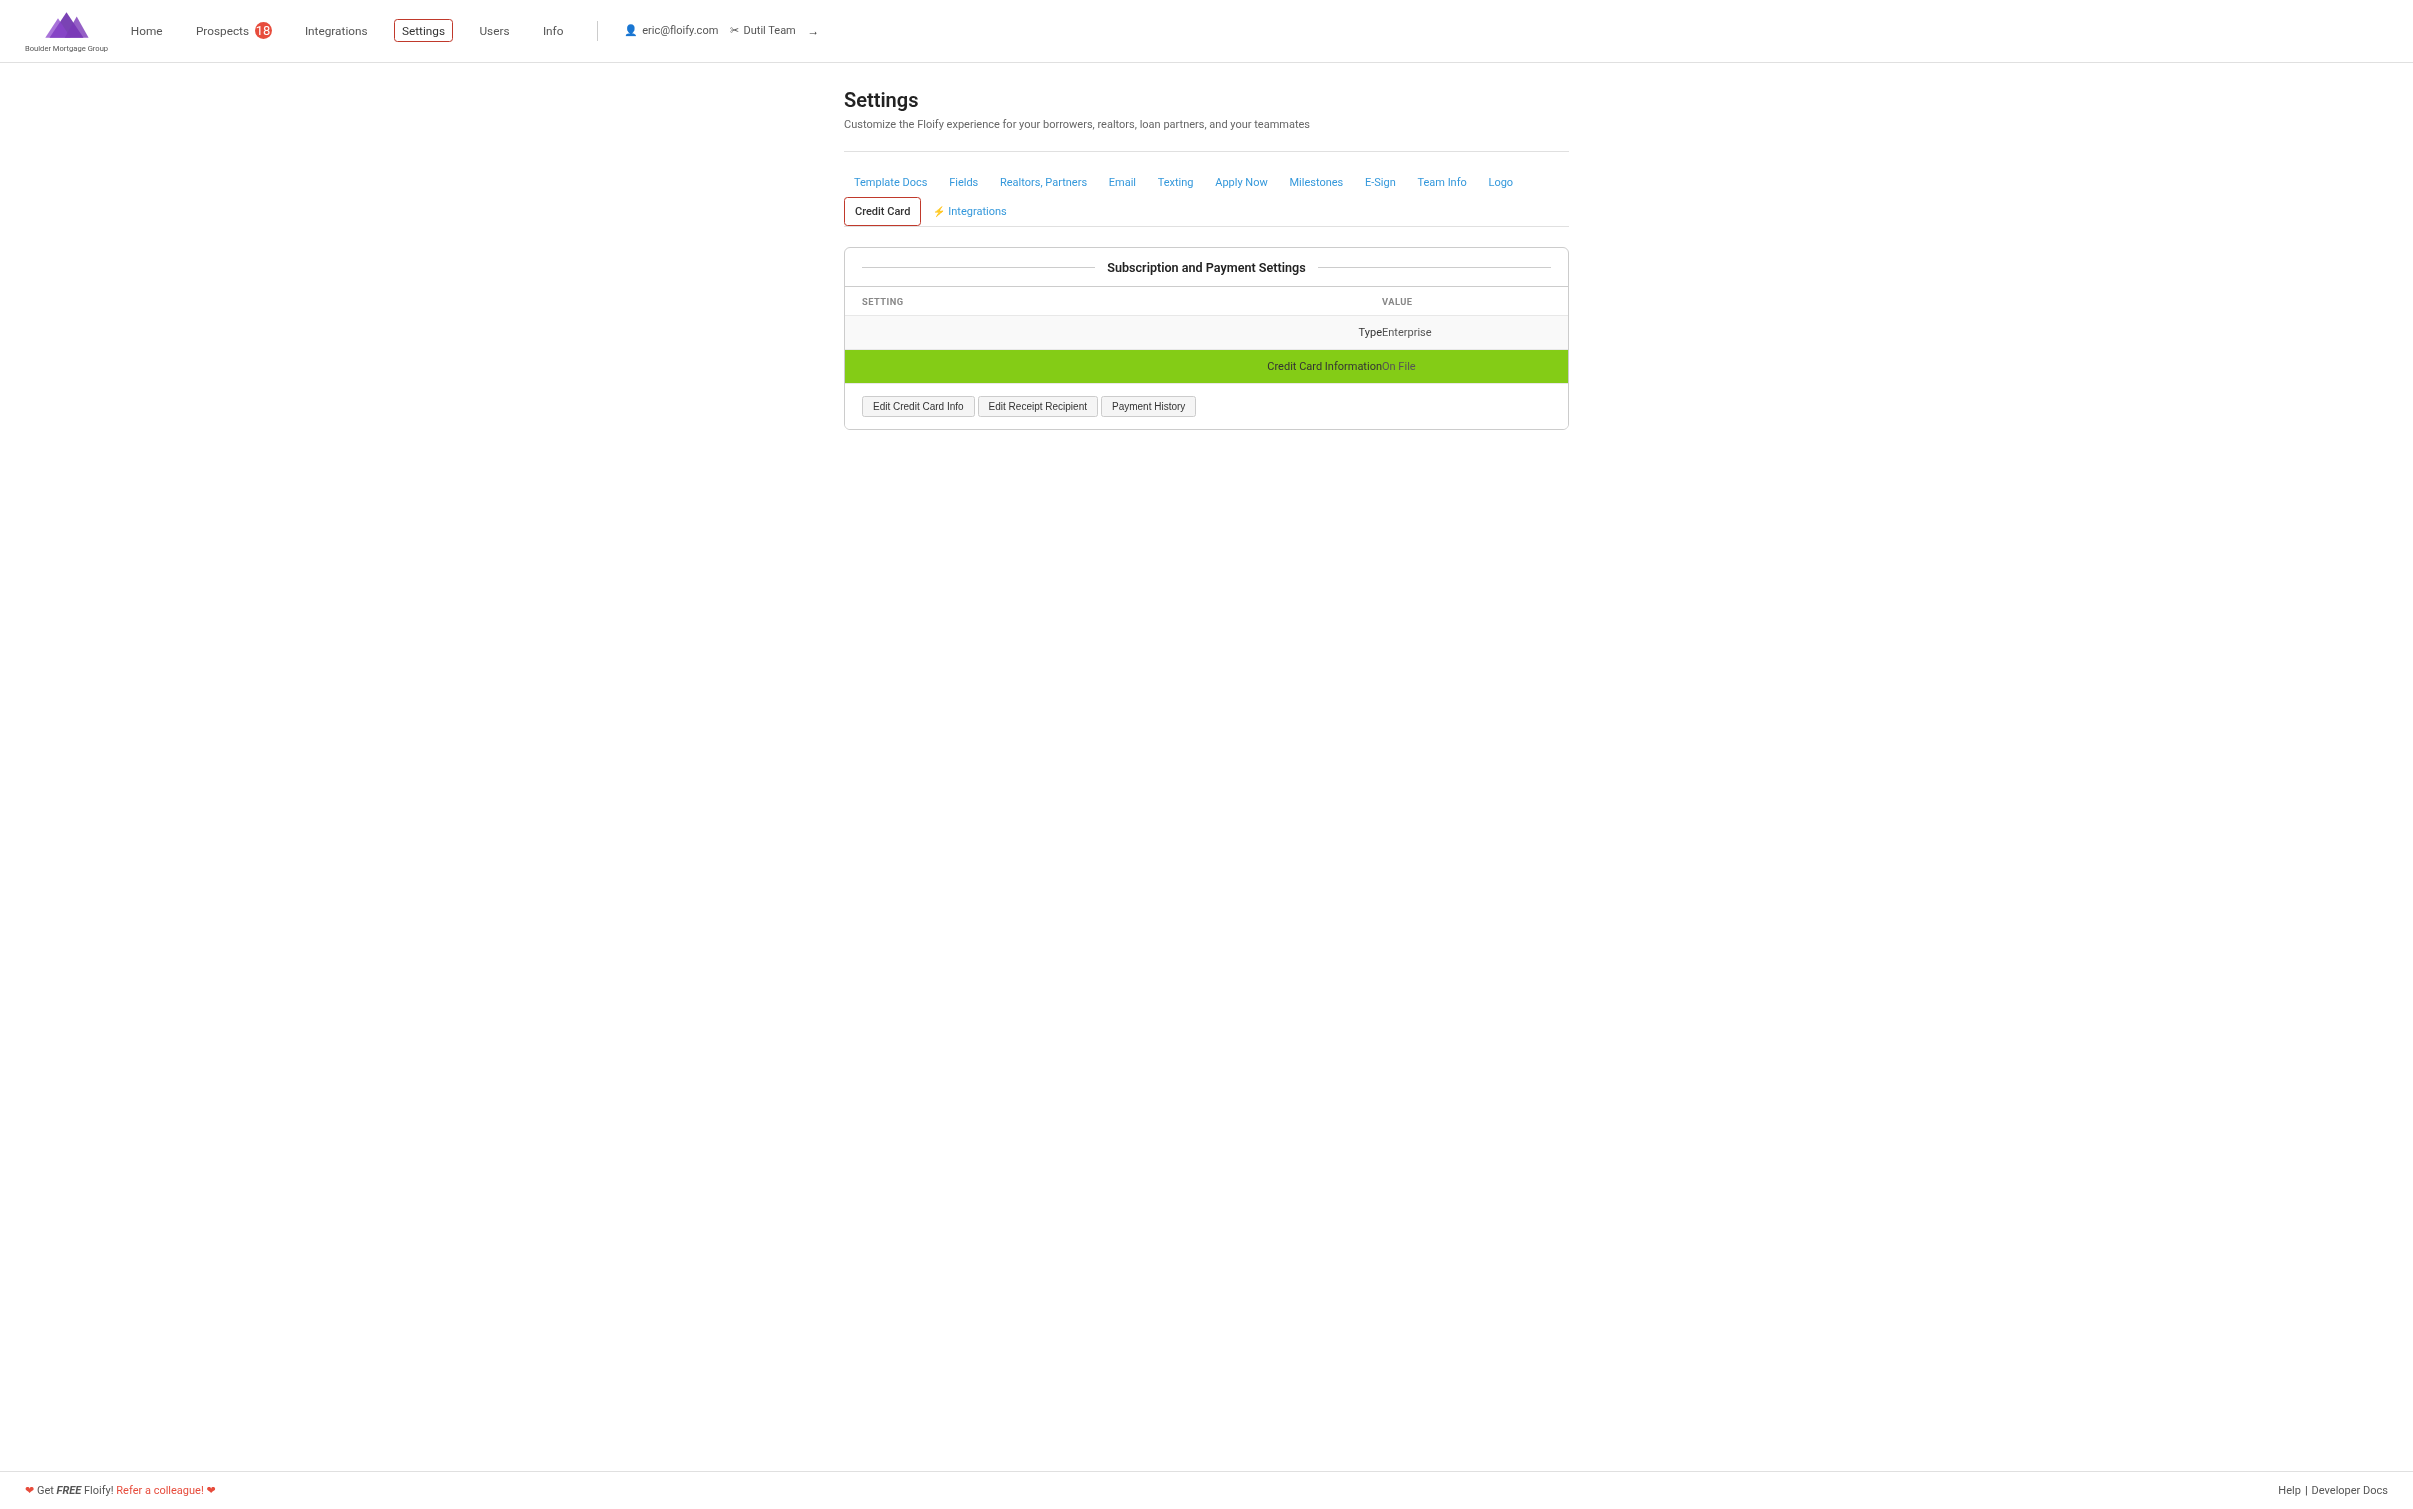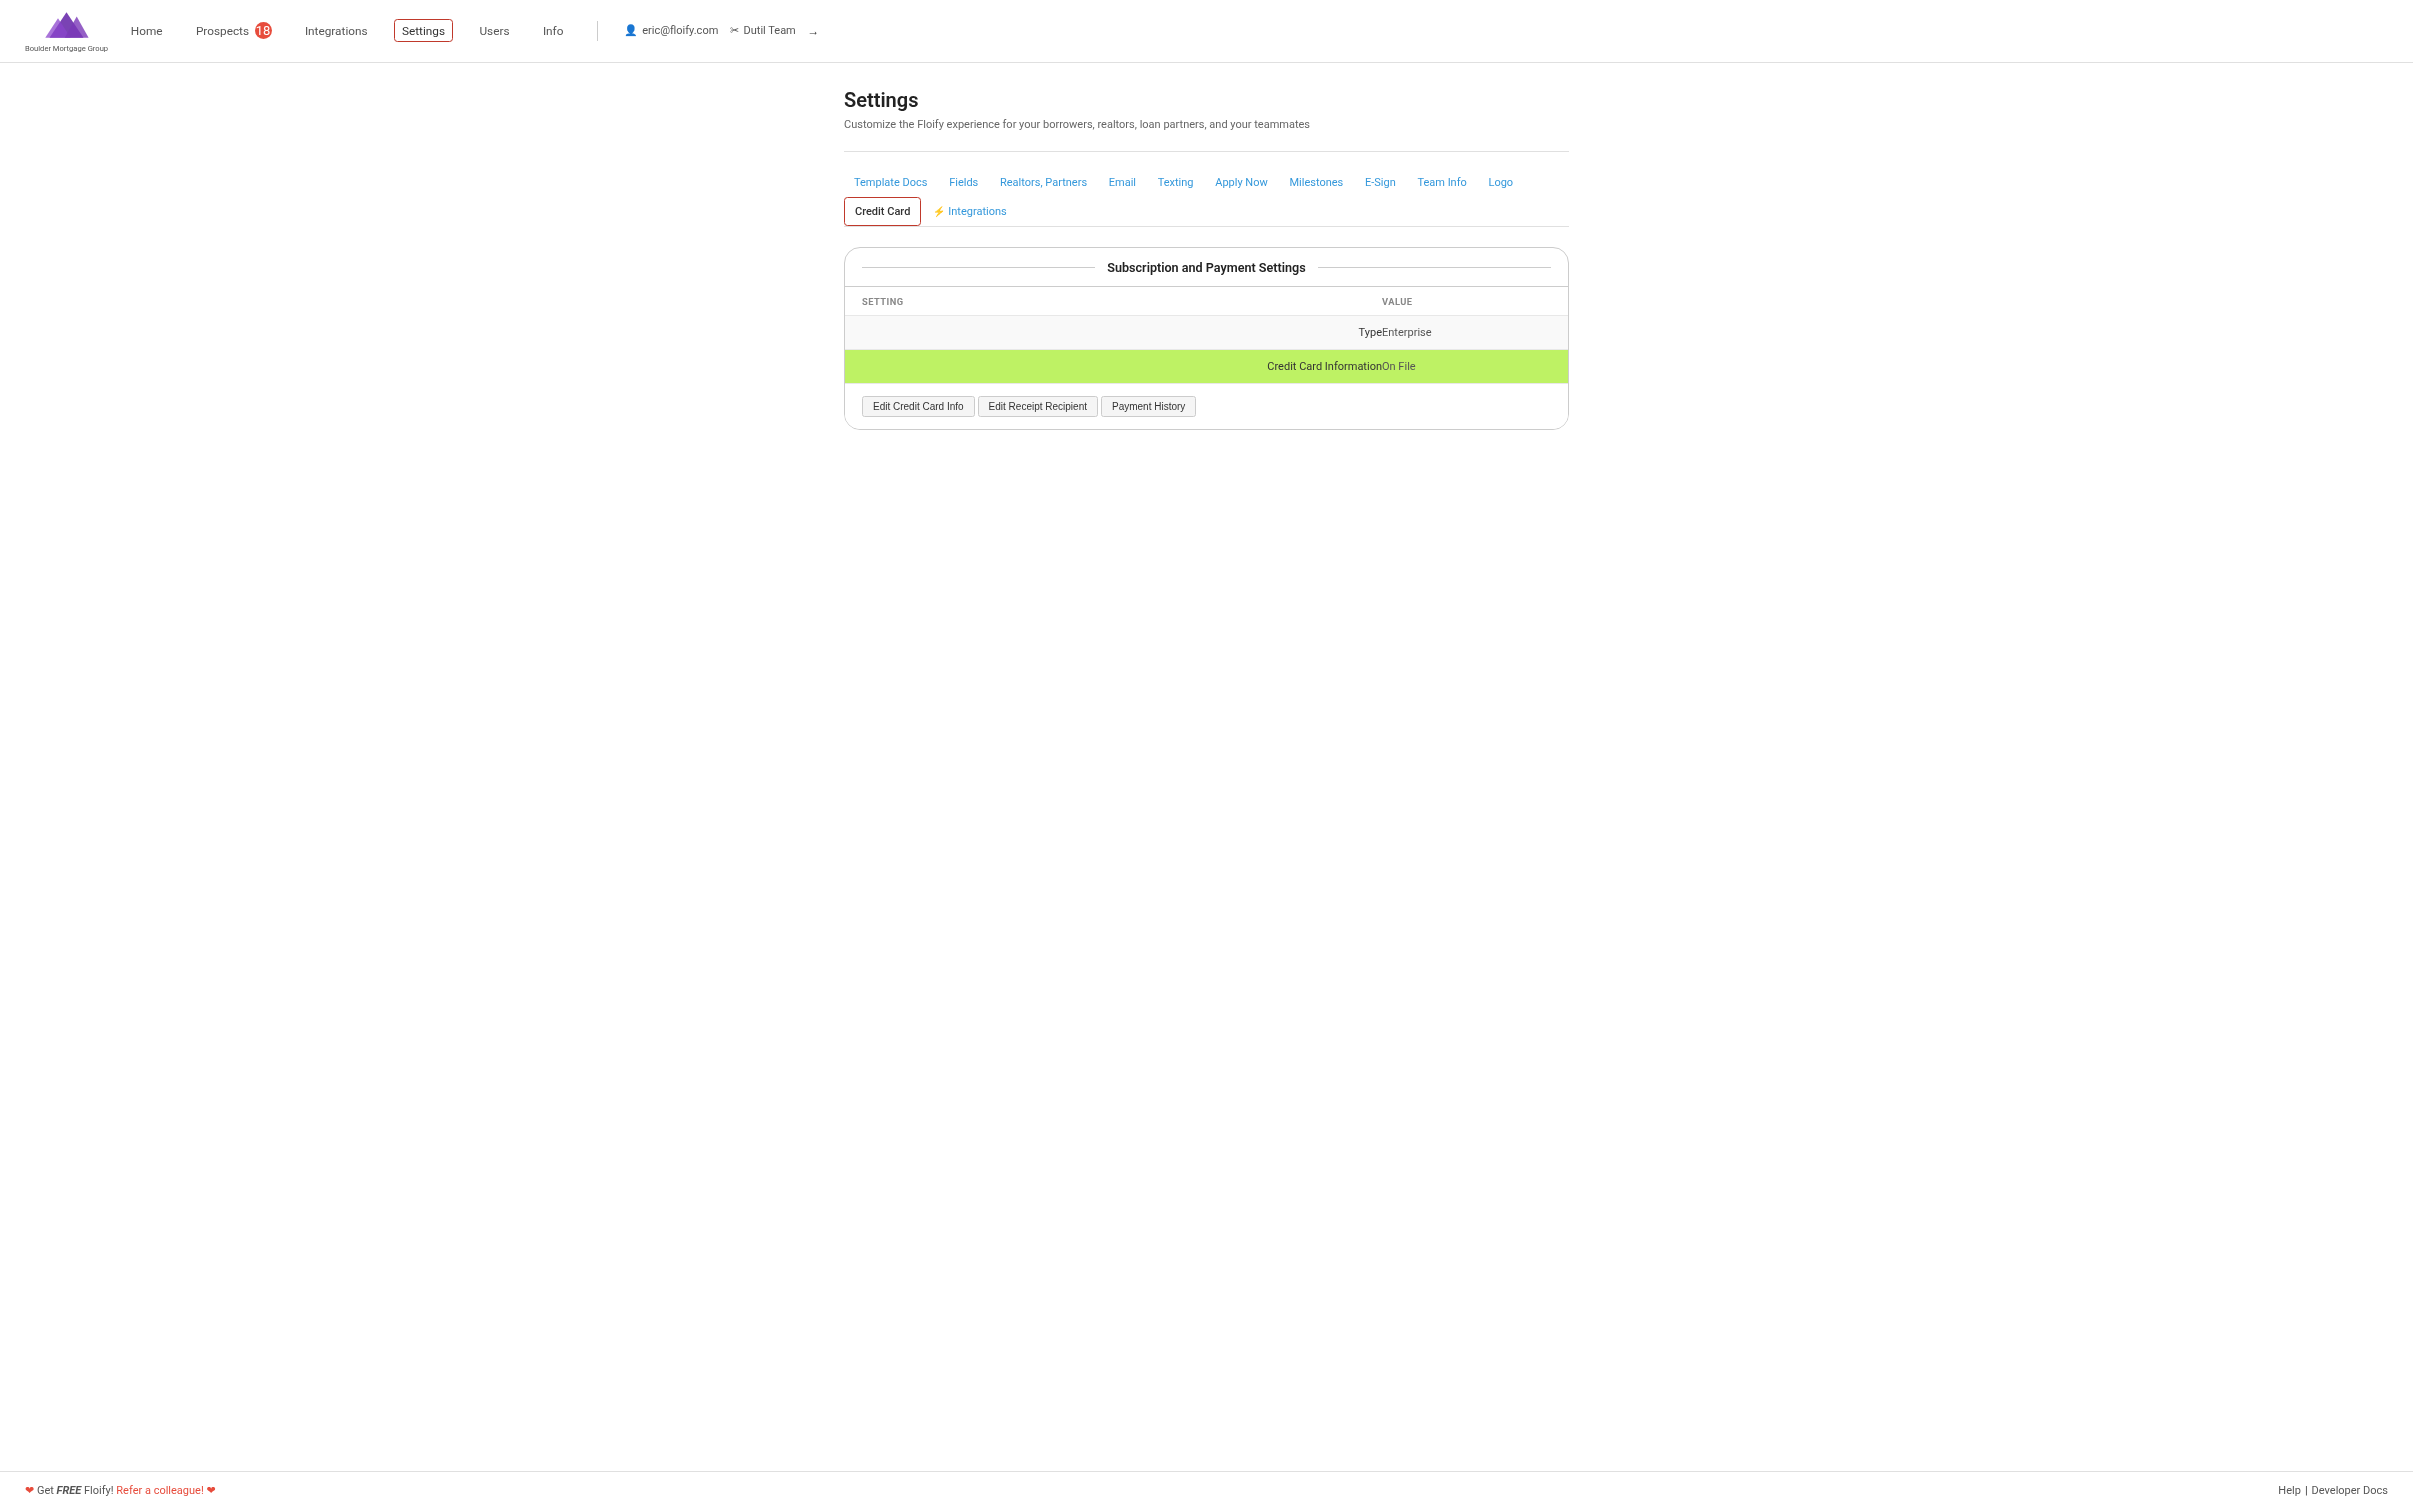--- a/index.html
+++ b/index.html
@@ -127,21 +127,21 @@
     .tab-link.tab-active {
       border: 1.7px solid #c0392b;
       border-radius: 3.4px;
       color: #333;
       font-weight: 500;
     }
 
     
     .subscription-card {
       border: 0.8px solid #ccc;
-      border-radius: 16px;
+      border-radius: 6px;
       overflow: hidden;
     }
     .subscription-card-header {
       display: flex;
       align-items: center;
       padding: 11.8px 17px;
       border-bottom: 0.8px solid #ccc;
       font-size: 12.6px;
       font-weight: 600;
       color: #222;
@@ -291,21 +291,21 @@
 
     <div class="sub-table-header">
       <span class="col-setting">SETTING</span>
       <span class="col-value">VALUE</span>
     </div>
 
     <div class="sub-row" style="background:#f9f9f9;">
       <span class="col-setting">Type</span>
       <span class="col-value">Enterprise</span>
     </div>
-    <div class="sub-row" style="background:#bef264;">
+    <div class="sub-row" style="background:#84cc16;">
       <span class="col-setting">Credit Card Information</span>
       <span class="col-value">On File</span>
     </div>
 
     <div class="sub-actions">
       <button class="btn-action">Edit Credit Card Info</button>
       <button class="btn-action">Edit Receipt Recipient</button>
       <button class="btn-action">Payment History</button>
     </div>
   </div>

